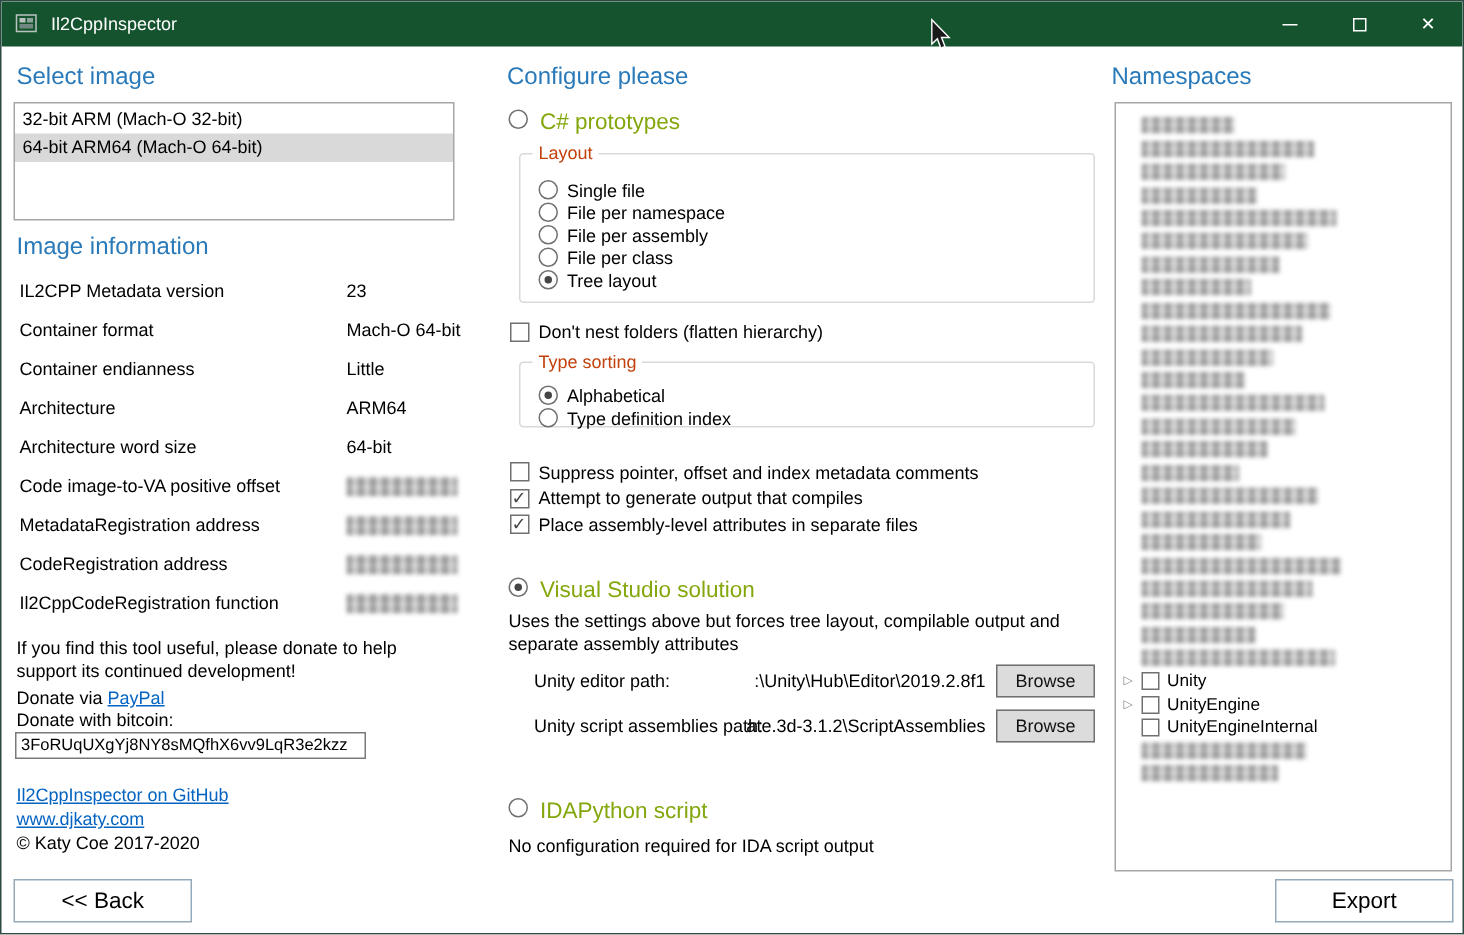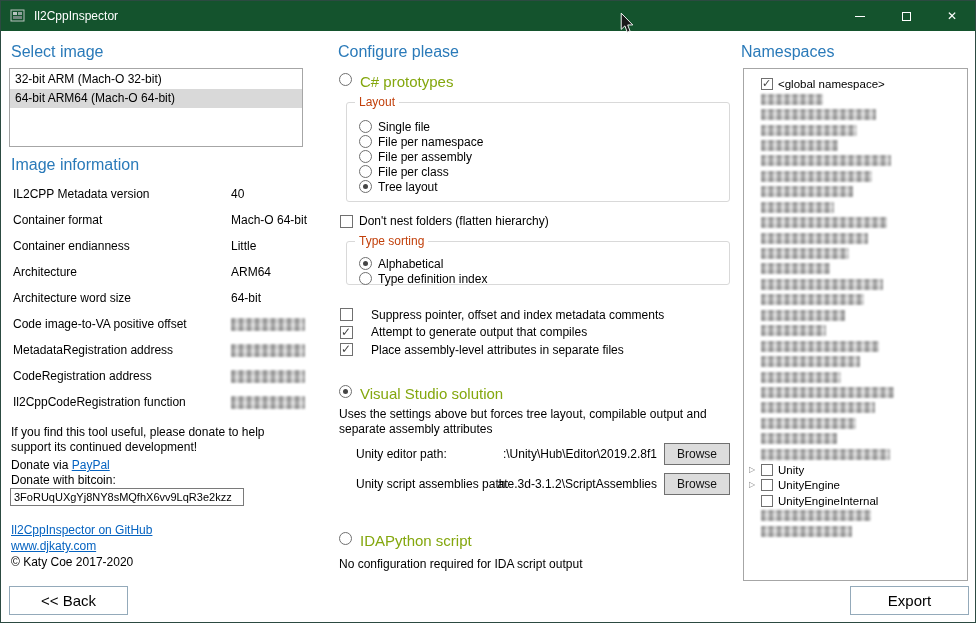--- a/index.html
+++ b/index.html
@@ -56,21 +56,21 @@
   .section-row{position:absolute;display:flex;align-items:flex-start;gap:8px;cursor:pointer;}
   .section-label{font-size:15px;color:#84a70e;}
   
   .groupbox{position:absolute;border:1px solid #d9d9d9;border-radius:3px;box-sizing:border-box;}
   .gb-title{position:absolute;top:-8px;left:8px;background:#fff;padding:0 4px;color:#c2410c;font-size:12px;}
   .gb-options{padding:16px 0 0 12px;}
   .opt-row{display:flex;align-items:center;height:15px;gap:6px;cursor:pointer;}
   .opt-label{white-space:nowrap;}
   .check-row{position:absolute;display:flex;align-items:center;gap:6px;cursor:pointer;}
   .check-stack{position:absolute;}
-  .check-row-s{display:flex;align-items:center;height:17.5px;gap:18px;cursor:pointer;}
+  .check-row-s{display:flex;align-items:center;height:17.5px;gap:6px;cursor:pointer;}
   
   .plabel{position:absolute;white-space:nowrap;}
   .pvalue{position:absolute;white-space:nowrap;text-align:right;overflow:hidden;}
   .btn-browse{position:absolute;width:66px;height:22px;background:#dcdcdc;border:1px solid #707070;
     font-size:12px;display:flex;align-items:center;justify-content:center;cursor:pointer;box-sizing:border-box;color:#111;}
   
   .ns-panel{position:absolute;left:742px;top:67px;width:225px;height:513px;border:1px solid #a6a6a6;
     box-sizing:border-box;overflow:hidden;padding:7px 0 0 5px;}
   .ns-row{display:flex;align-items:center;height:15.45px;}
   .ns-exp{width:12px;flex:0 0 12px;font-size:8px;color:#8a8a8a;line-height:1;text-align:left;}
@@ -112,21 +112,21 @@
   <div class="listbox">
       <div class="lb-item">32-bit ARM (Mach-O 32-bit)</div>
       <div class="lb-item sel">64-bit ARM64 (Mach-O 64-bit)</div>
     </div>
 
   <div class="col-head" style="left:10px;top:155px;">Image information</div>
 
   <div class="info-rows">
       <div class="info-row">
         <span class="info-label">IL2CPP Metadata version</span>
-        <span class="info-value">40</span>
+        <span class="info-value">23</span>
       </div>
       <div class="info-row">
         <span class="info-label">Container format</span>
         <span class="info-value">Mach-O 64-bit</span>
       </div>
       <div class="info-row">
         <span class="info-label">Container endianness</span>
         <span class="info-value">Little</span>
       </div>
       <div class="info-row">
@@ -256,25 +256,20 @@
     <span class="section-label">IDAPython script</span>
   </div>
 
   <div class="txt" style="left:338px;top:556px;">No configuration required for IDA script output</div>
 
   <div class="col-head" style="left:740px;top:42px;">Namespaces</div>
 
   <div class="ns-panel">
       <div class="ns-row">
         <span class="ns-exp"></span>
-        <span class="cb small on"></span>
-        <span class="ns-label">&lt;global namespace&gt;</span>
-      </div>
-      <div class="ns-row">
-        <span class="ns-exp"></span>
         <span class="redact ns-redact" style="width: 62px;"></span>
       </div>
       <div class="ns-row">
         <span class="ns-exp"></span>
         <span class="redact ns-redact" style="width: 115px;"></span>
       </div>
       <div class="ns-row">
         <span class="ns-exp"></span>
         <span class="redact ns-redact" style="width: 96px;"></span>
       </div>

